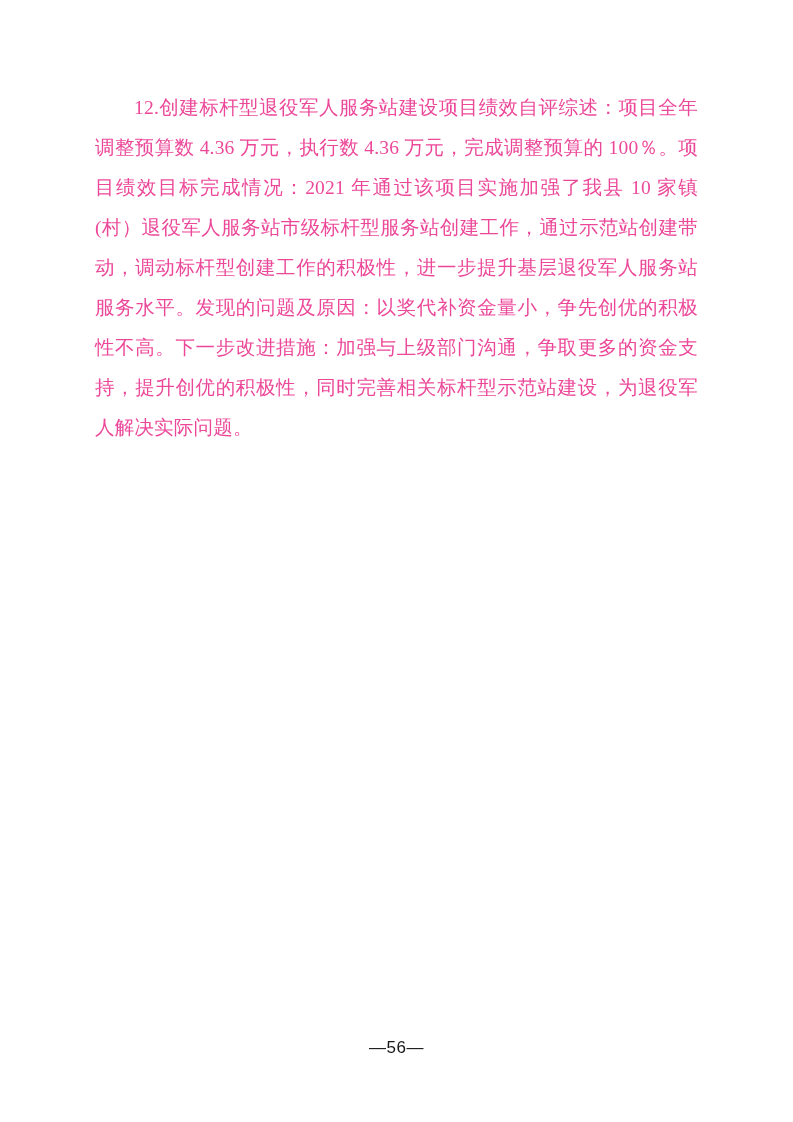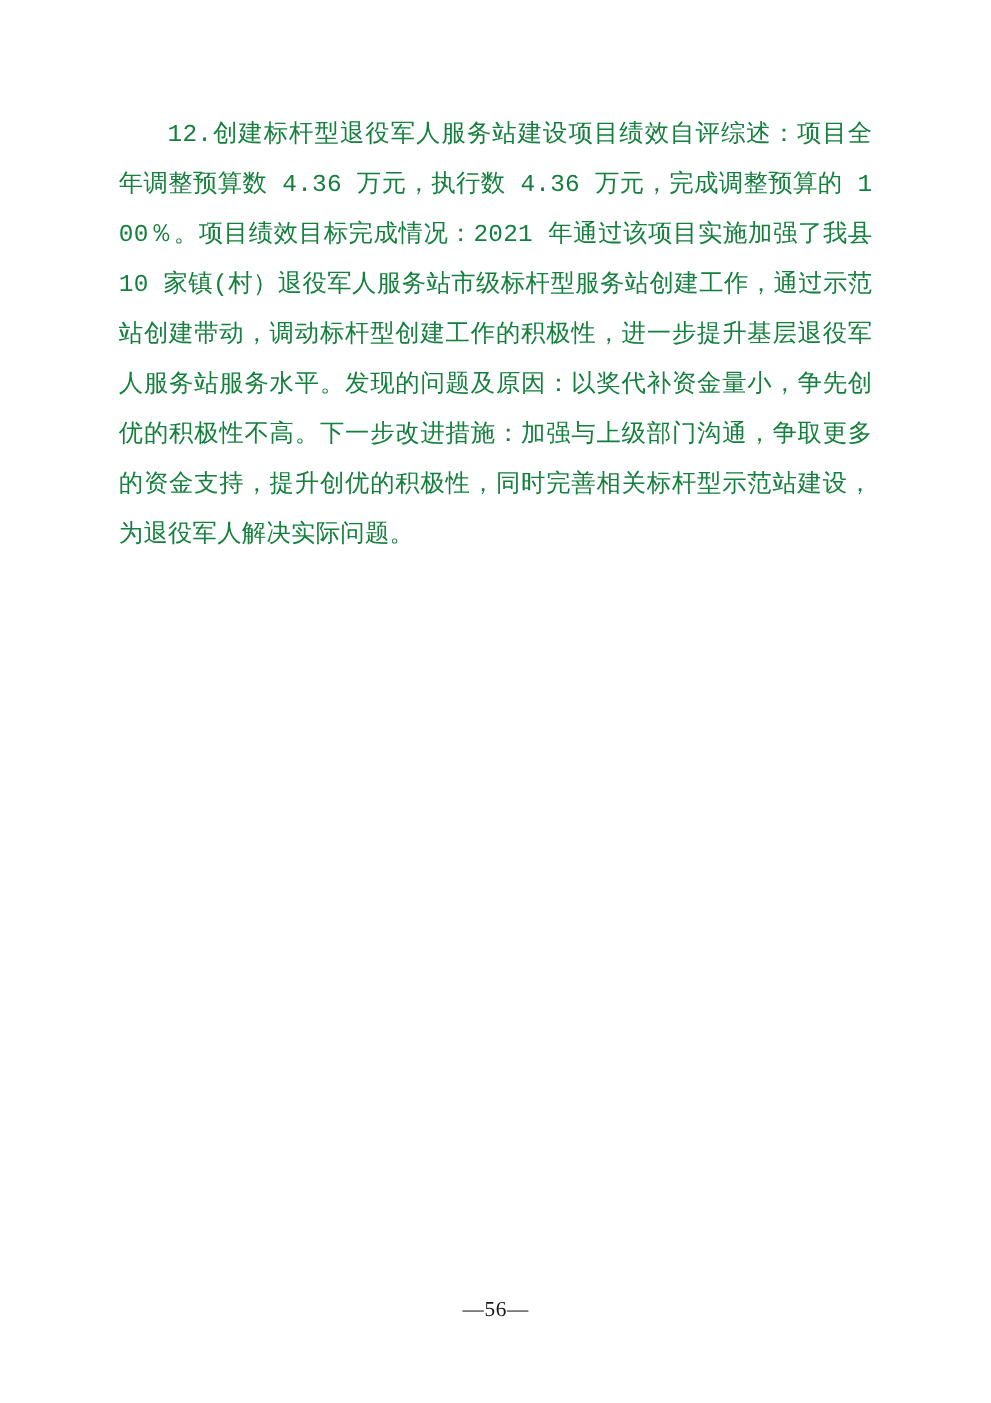--- a/index.html
+++ b/index.html
@@ -23,38 +23,38 @@
     height: 1122px;
     background: #ffffff;
   }
   .content-area {
     position: absolute;
     left: 95px;
     top: 88px;
     width: 603px;
   }
   .body-paragraph {
-    font-family: Liberation Mono, monospace;
+    font-family: Liberation Serif, serif;
     font-size: 19.5px;
     line-height: 40px;
     text-align: justify;
     text-justify: inter-ideograph;
     text-indent: 39px;
-    color: #15803d;
+    color: #ec4899;
     letter-spacing: 0.2px;
     margin: 0;
     word-break: break-all;
   }
   .page-number {
     position: absolute;
     left: 0;
     right: 0;
     top: 1038px;
     text-align: center;
-    font-family: Liberation Serif, serif;
+    font-family: Liberation Sans, sans-serif;
     font-size: 17px;
     color: #171717;
     letter-spacing: 0.5px;
   }
 </style>
 </head>
 <body>
 
 <div class="page">
 

